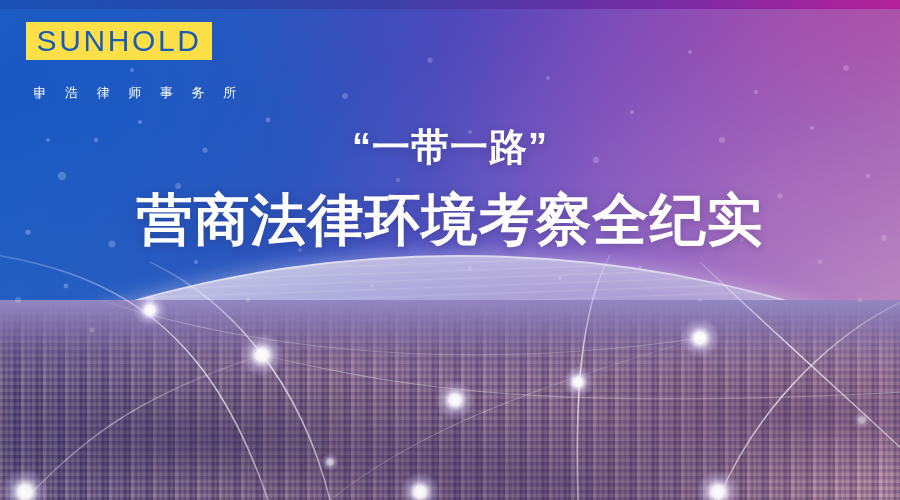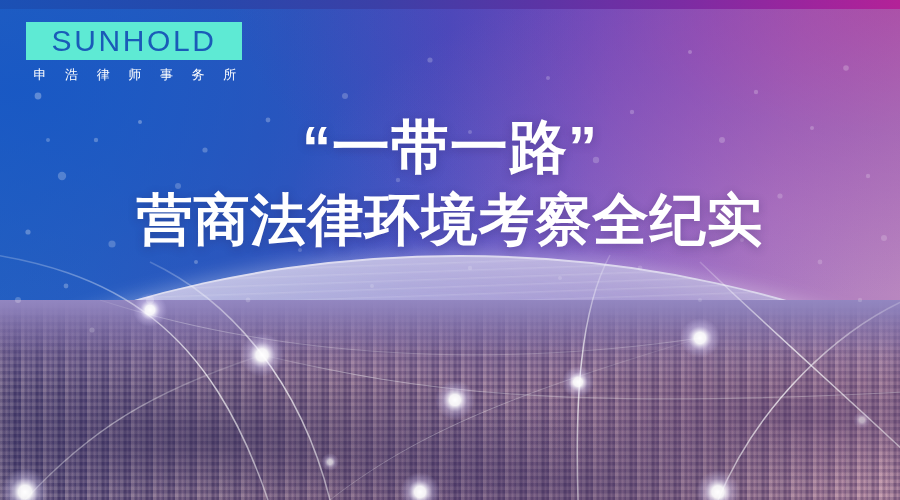--- a/index.html
+++ b/index.html
@@ -151,39 +151,39 @@
   .particles { pointer-events: none; }
 
   
   .logo {
     position: absolute;
     left: 26px;
     top: 22px;
     width: 186px;
   }
   .logo-mark {
-    background: #5eead4;
+    background: #fde047;
     padding: 3px 7px 4px 7px;
     box-sizing: border-box;
-    width: 216px;
+    width: 186px;
     text-align: center;
   }
   .logo-word {
     display: block;
     color: #1a5bb8;
     font-family: "Liberation Sans", "DejaVu Sans", sans-serif;
     font-size: 30px;
     line-height: 31px;
     font-weight: 400;
     letter-spacing: 2.6px;
     white-space: nowrap;
   }
   .logo-sub {
     display: block;
-    margin-top: 7px;
+    margin-top: 25px;
     color: #ffffff;
     font-size: 13px;
     line-height: 15px;
     letter-spacing: 7.5px;
     text-indent: 7.5px;
     text-align: center;
     white-space: nowrap;
     font-weight: 500;
   }
 
@@ -196,21 +196,21 @@
     color: #ffffff;
   }
   .title-line {
     display: block;
     font-family: "Liberation Sans", "DejaVu Sans", sans-serif;
     font-weight: 700;
     white-space: nowrap;
     text-shadow: 0 2px 10px rgba(40,30,90,0.30);
   }
   .title-line-1 {
-    font-size: 58px;
+    font-size: 38px;
     line-height: 70px;
     letter-spacing: 1px;
   }
   .title-line-2 {
     font-size: 56px;
     line-height: 76px;
     letter-spacing: 1px;
   }
 </style>
 </head>

